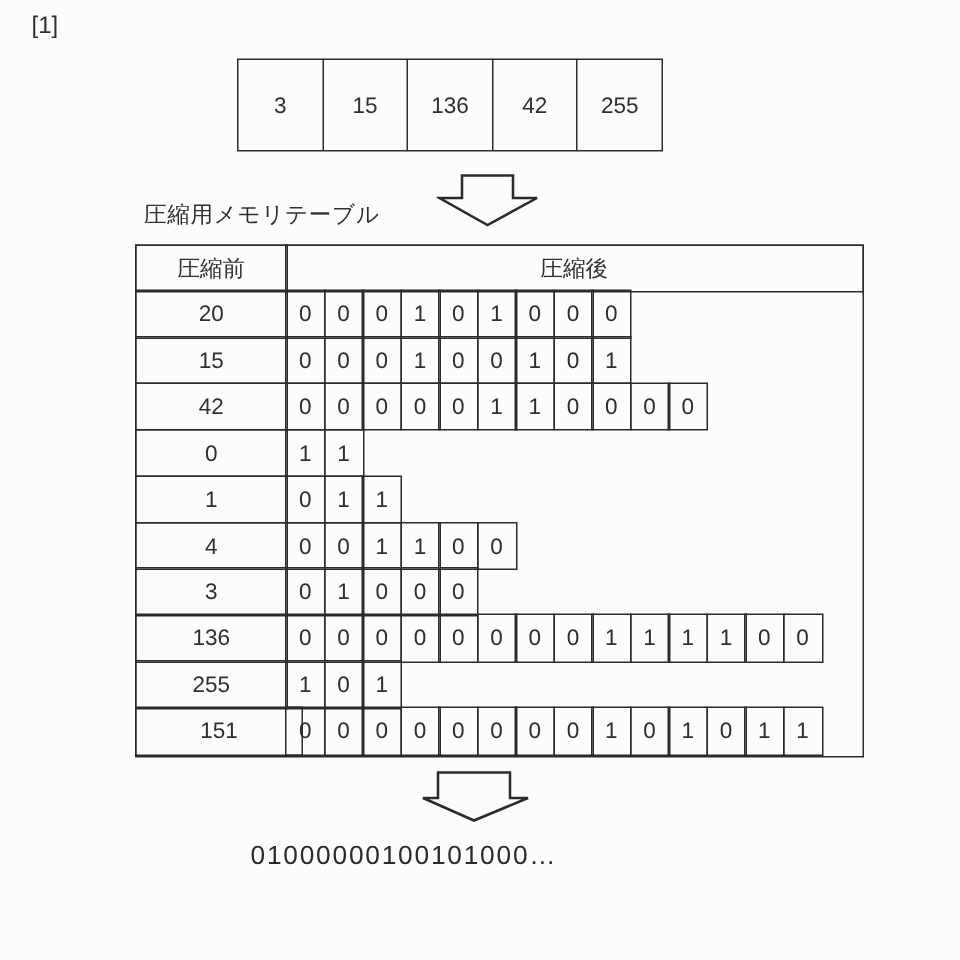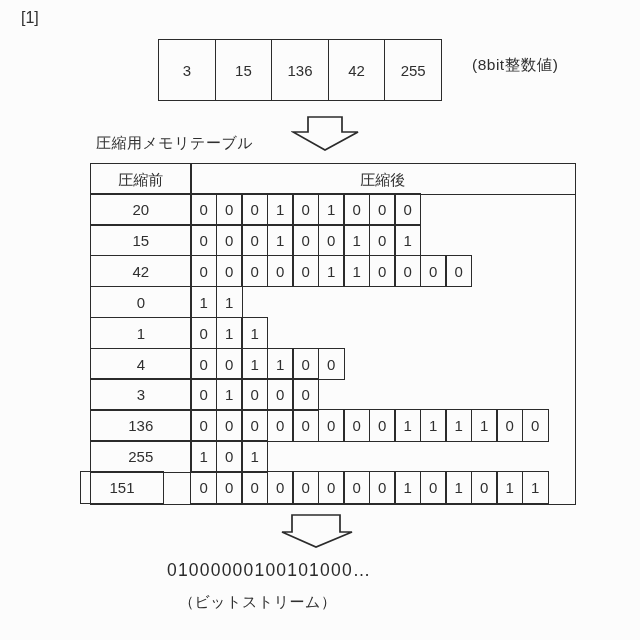--- a/index.html
+++ b/index.html
@@ -49,21 +49,20 @@
 
 <div class="abs" id="pixel-row">
     <div class="pcell">3</div>
     <div class="pcell">15</div>
     <div class="pcell">136</div>
     <div class="pcell">42</div>
     <div class="pcell">255</div>
   </div>
 
 <div class="abs" id="pixel-caption">
-  <div>(8bit整数値)</div>
 </div>
 
 <svg class="abs" style="left:291px;top:115px" width="70" height="38" viewBox="0 0 70 38">
   <polygon points="17,2 51,2 51,17 67,17 34,35 2,17 17,17"></polygon>
 </svg>
 
 <div class="abs" id="table-title">圧縮用メモリテーブル</div>
 
 <div>
   <div class="abs" id="table-outer"></div>
@@ -134,21 +133,21 @@
       <div class="cell" style="left: 394px; top: 409.3px; width: 27.1px; height: 32.5px; line-height: 32.5px;">1</div>
       <div class="cell" style="left: 419.5px; top: 409.3px; width: 27.1px; height: 32.5px; line-height: 32.5px;">1</div>
       <div class="cell" style="left: 445px; top: 409.3px; width: 27.1px; height: 32.5px; line-height: 32.5px;">1</div>
       <div class="cell" style="left: 470.5px; top: 409.3px; width: 27.1px; height: 32.5px; line-height: 32.5px;">1</div>
       <div class="cell" style="left: 496px; top: 409.3px; width: 27.1px; height: 32.5px; line-height: 32.5px;">0</div>
       <div class="cell" style="left: 521.5px; top: 409.3px; width: 27.1px; height: 32.5px; line-height: 32.5px;">0</div>
       <div class="cell" style="left: 90px; top: 440.2px; width: 101.6px; height: 32.5px; line-height: 32.5px;">255</div>
       <div class="cell" style="left: 190px; top: 440.2px; width: 27.1px; height: 32.5px; line-height: 32.5px;">1</div>
       <div class="cell" style="left: 215.5px; top: 440.2px; width: 27.1px; height: 32.5px; line-height: 32.5px;">0</div>
       <div class="cell" style="left: 241px; top: 440.2px; width: 27.1px; height: 32.5px; line-height: 32.5px;">1</div>
-      <div class="cell" style="left: 80px; top: 471.1px; width: 84px; height: 32.5px; line-height: 32.5px;">151</div>
+      <div class="cell" style="left: 90px; top: 471.1px; width: 112px; height: 32.5px; line-height: 32.5px;">151</div>
       <div class="cell" style="left: 190px; top: 471.1px; width: 27.1px; height: 32.5px; line-height: 32.5px;">0</div>
       <div class="cell" style="left: 215.5px; top: 471.1px; width: 27.1px; height: 32.5px; line-height: 32.5px;">0</div>
       <div class="cell" style="left: 241px; top: 471.1px; width: 27.1px; height: 32.5px; line-height: 32.5px;">0</div>
       <div class="cell" style="left: 266.5px; top: 471.1px; width: 27.1px; height: 32.5px; line-height: 32.5px;">0</div>
       <div class="cell" style="left: 292px; top: 471.1px; width: 27.1px; height: 32.5px; line-height: 32.5px;">0</div>
       <div class="cell" style="left: 317.5px; top: 471.1px; width: 27.1px; height: 32.5px; line-height: 32.5px;">0</div>
       <div class="cell" style="left: 343px; top: 471.1px; width: 27.1px; height: 32.5px; line-height: 32.5px;">0</div>
       <div class="cell" style="left: 368.5px; top: 471.1px; width: 27.1px; height: 32.5px; line-height: 32.5px;">0</div>
       <div class="cell" style="left: 394px; top: 471.1px; width: 27.1px; height: 32.5px; line-height: 32.5px;">1</div>
       <div class="cell" style="left: 419.5px; top: 471.1px; width: 27.1px; height: 32.5px; line-height: 32.5px;">0</div>
@@ -158,14 +157,13 @@
       <div class="cell" style="left: 521.5px; top: 471.1px; width: 27.1px; height: 32.5px; line-height: 32.5px;">1</div>
     </div>
 </div>
 
 <svg class="abs" style="left:280px;top:513px" width="74" height="37" viewBox="0 0 74 37">
   <polygon points="12,2 60,2 60,19 72,19 36,34 2,19 12,19"></polygon>
 </svg>
 
 <div class="abs" id="bitstream">01000000100101000…</div>
 <div class="abs" id="out-caption">
-  <div>（ビットストリーム）</div>
 </div>
 
 </body></html>

